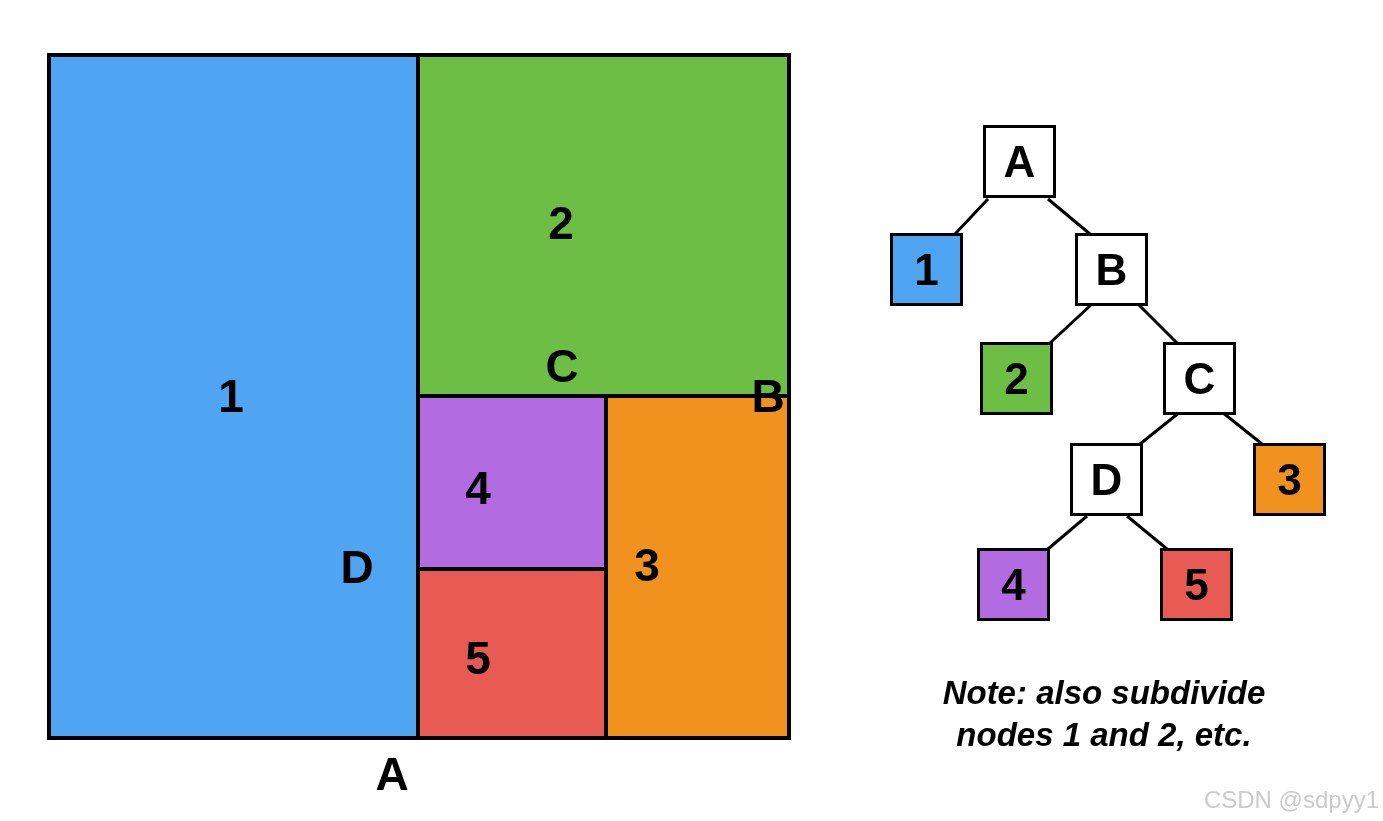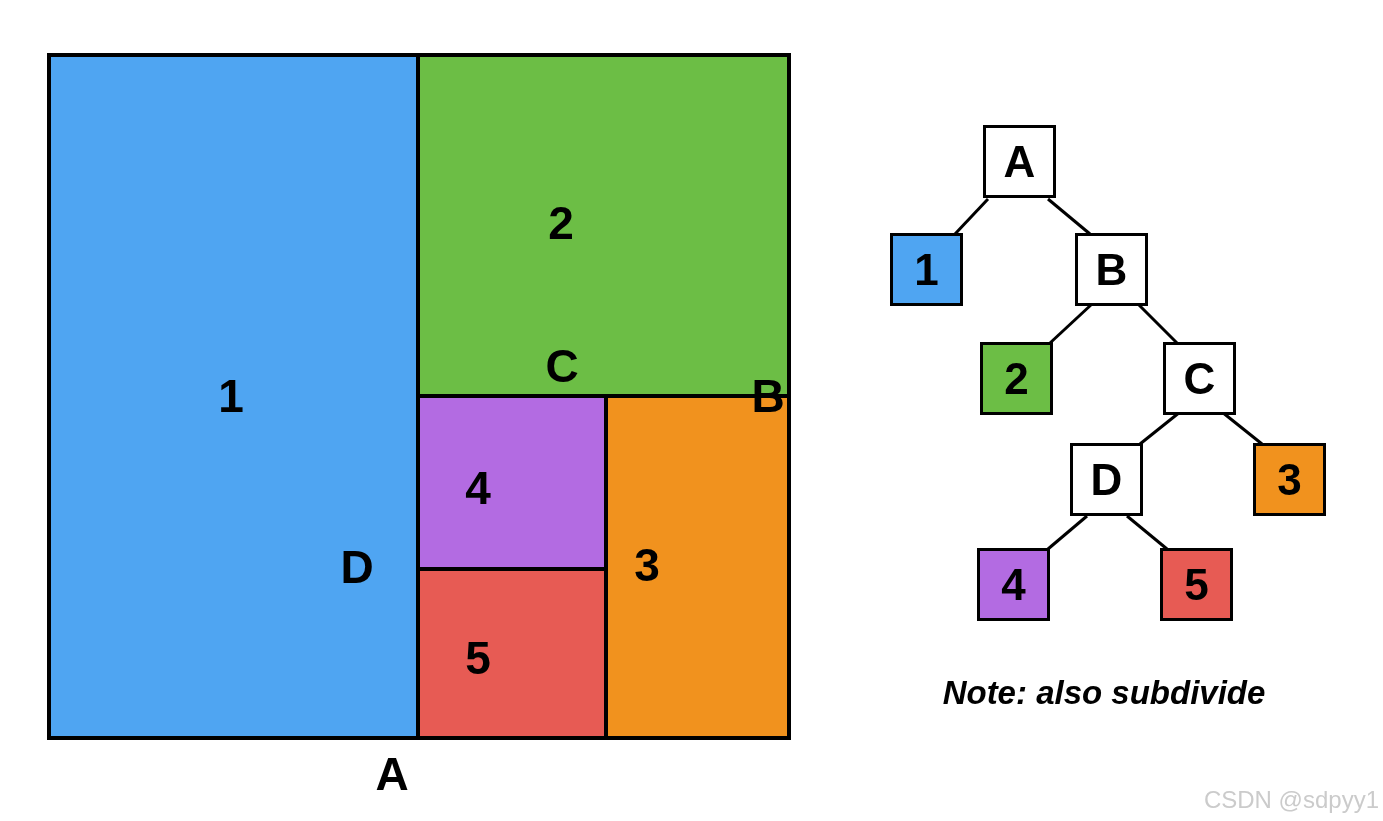--- a/index.html
+++ b/index.html
@@ -178,17 +178,18 @@
   </div>
   <div class="tnode tnode-4" style="background-color: rgb(179, 107, 226);">
     <span>4</span>
   </div>
   <div class="tnode tnode-5" style="background-color: rgb(231, 91, 84);">
     <span>5</span>
   </div>
 
   <div class="note">
     <div>Note: also subdivide</div>
+    <div>nodes 1 and 2, etc.</div>
   </div>
 
   <div class="watermark" style="color: rgb(203, 203, 203);">CSDN @sdpyy1</div>
 
 </div>
 
 </body></html>

